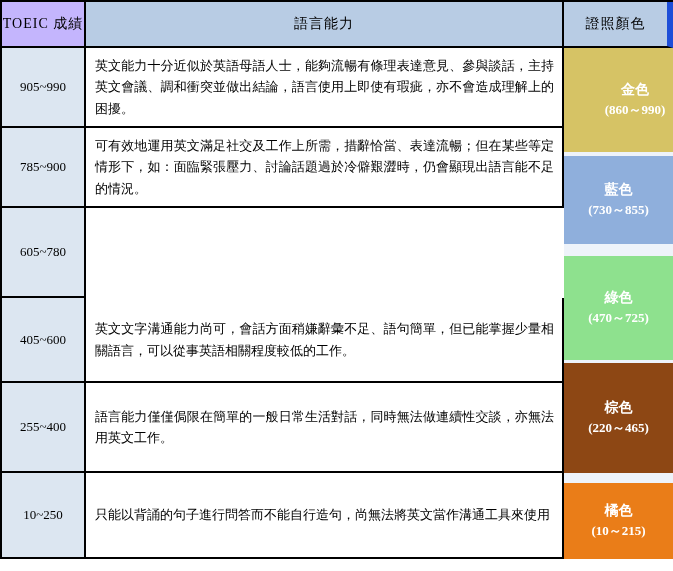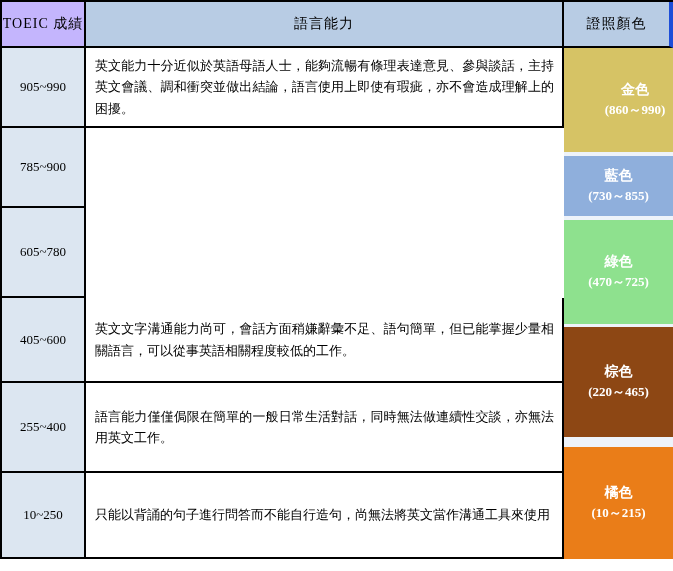--- a/index.html
+++ b/index.html
@@ -38,41 +38,41 @@
     font-size:13px;
   }
   .desc{
     background:#ffffff;
     font-size:13px;
     line-height:1.62;
     justify-content:flex-start;
     padding:4px 8px 4px 9px;
     text-align:justify;
   }
-  .hdr-color{border-right:4px solid #1d4ed8;}
+  .hdr-color{border-right:6px solid #1d4ed8;}
   .color-col{
     grid-column:3;
     grid-row:2 / 8;
     display:flex;
     flex-direction:column;
     background:#eef3fa;
   }
   .band{
     display:flex;
     flex-direction:column;
     align-items:center;
     justify-content:center;
     color:#ffffff;
     font-weight:bold;
     font-size:14px;
     line-height:1.45;
     text-align:center;
   }
   .band-gold{height:104px;margin-bottom:4px;}
-  .band-blue{height:60px;margin-bottom:4px;}
+  .band-blue{height:88px;margin-bottom:12px;}
   .band-green{height:104px;margin-bottom:3px;}
   .band-brown{height:110px;margin-bottom:10px;}
   .band-orange{flex:1;}
   .band .range{font-size:13px;}
 </style>
 </head>
 <body>
 
 <div class="screen">
   <div class="tbl">
@@ -103,20 +103,23 @@
         <span class="range">(10～215)</span>
       </div>
     </div>
 
     <div class="cell score" style="grid-area: 2 / 1; background-color: rgb(220, 230, 241);">905~990</div>
     <div class="cell desc" style="grid-column:2;grid-row:2;">
       <div>英文能力十分近似於英語母語人士，能夠流暢有條理表達意見、參與談話，主持英文會議、調和衝突並做出結論，語言使用上即使有瑕疵，亦不會造成理解上的困擾。</div>
     </div>
 
     <div class="cell score" style="grid-area: 3 / 1; background-color: rgb(220, 230, 241);">785~900</div>
+    <div class="cell desc" style="grid-column:2;grid-row:3;">
+      <div>可有效地運用英文滿足社交及工作上所需，措辭恰當、表達流暢；但在某些等定情形下，如：面臨緊張壓力、討論話題過於冷僻艱澀時，仍會顯現出語言能不足的情況。</div>
+    </div>
 
     <div class="cell score" style="grid-area: 4 / 1; background-color: rgb(220, 230, 241);">605~780</div>
 
     <div class="cell score" style="grid-area: 5 / 1; background-color: rgb(220, 230, 241);">405~600</div>
     <div class="cell desc" style="grid-column:2;grid-row:5;">
       <div>英文文字溝通能力尚可，會話方面稍嫌辭彙不足、語句簡單，但已能掌握少量相關語言，可以從事英語相關程度較低的工作。</div>
     </div>
 
     <div class="cell score" style="grid-area: 6 / 1; background-color: rgb(220, 230, 241);">255~400</div>
     <div class="cell desc" style="grid-column:2;grid-row:6;">

